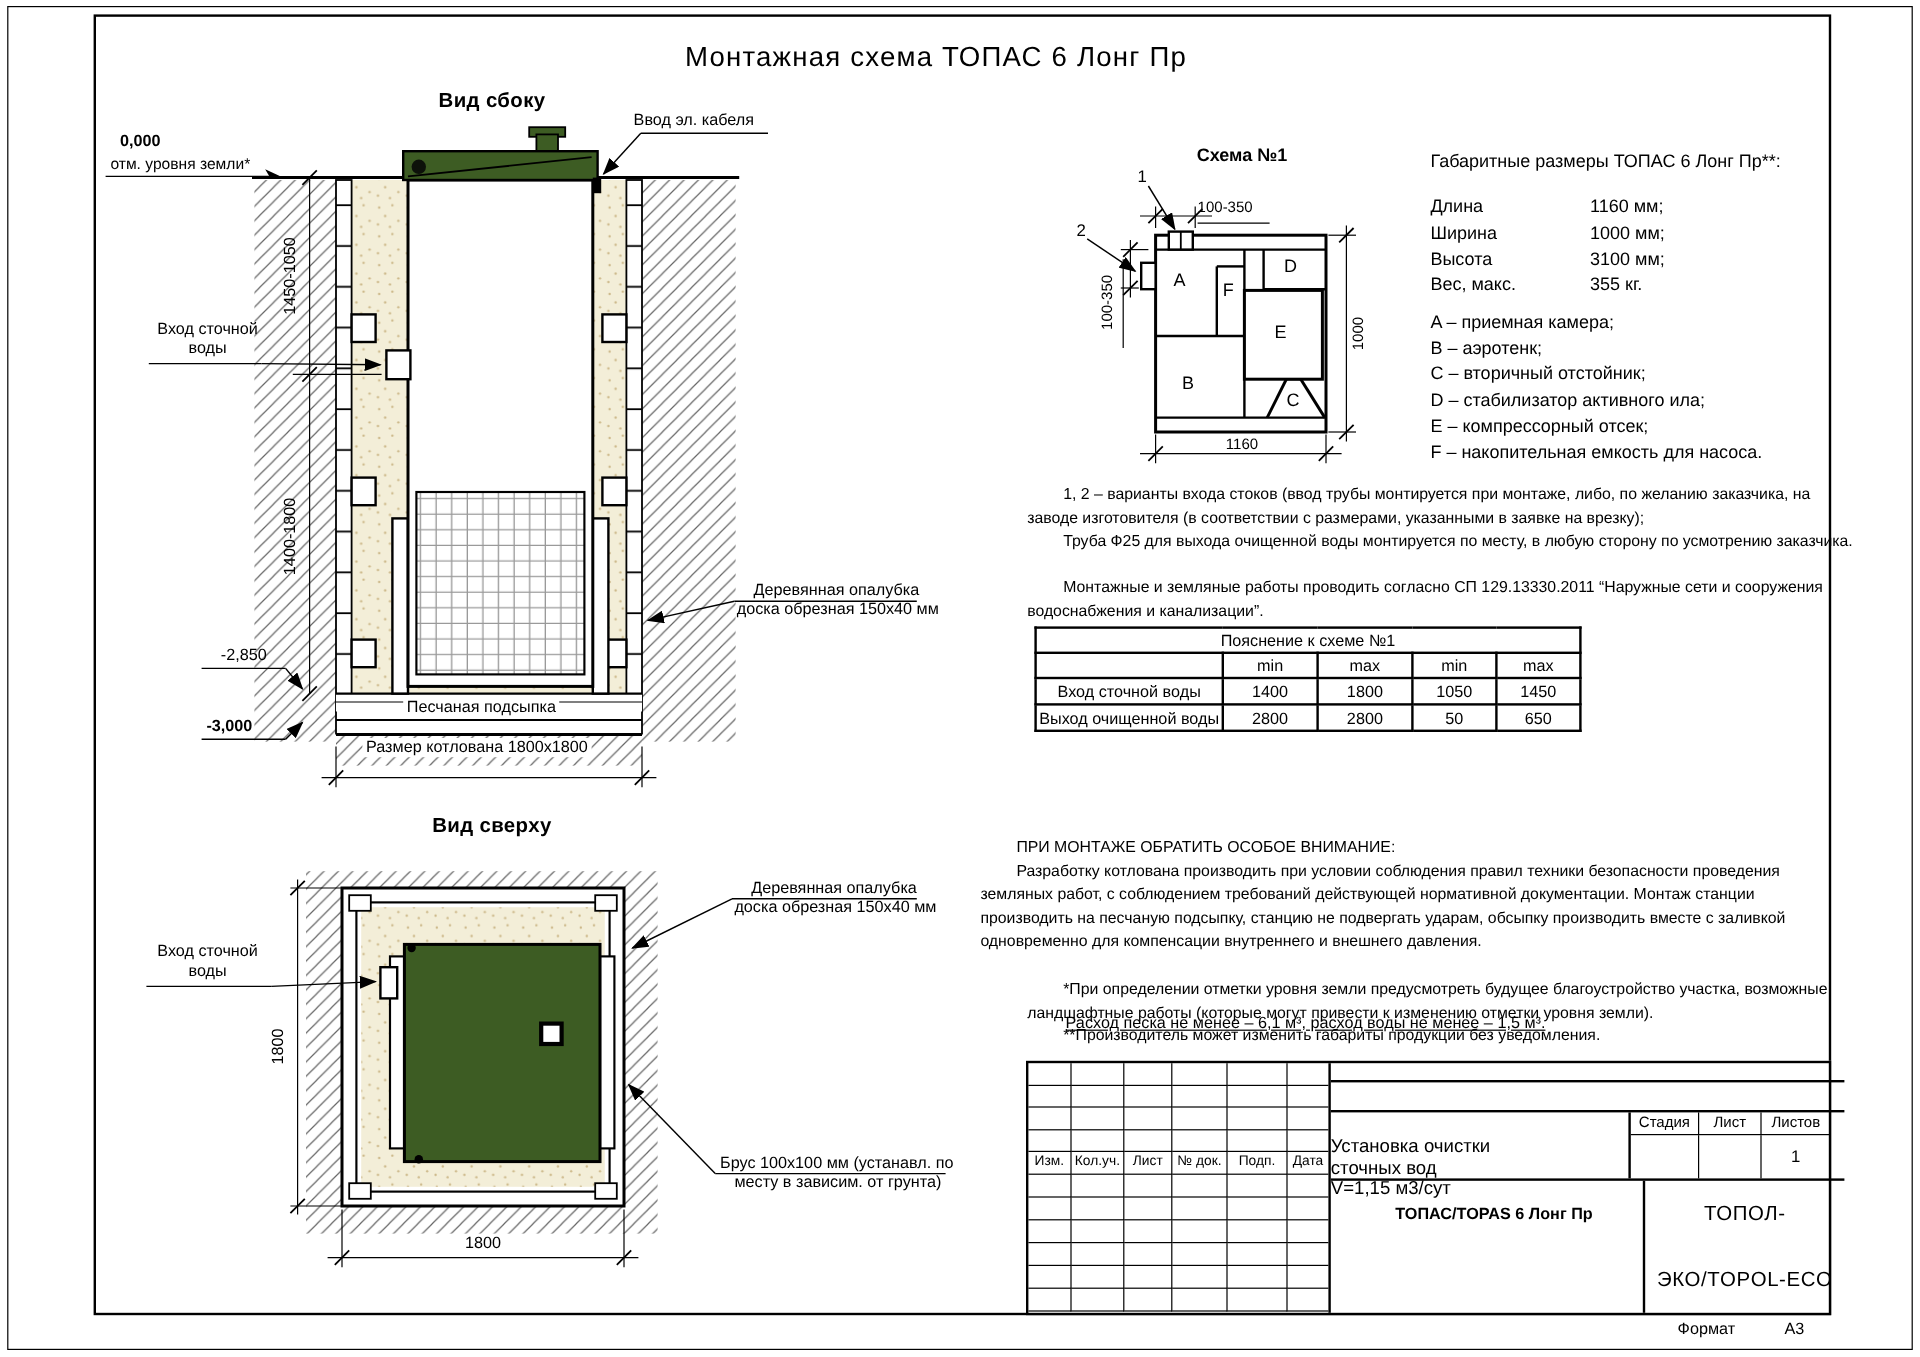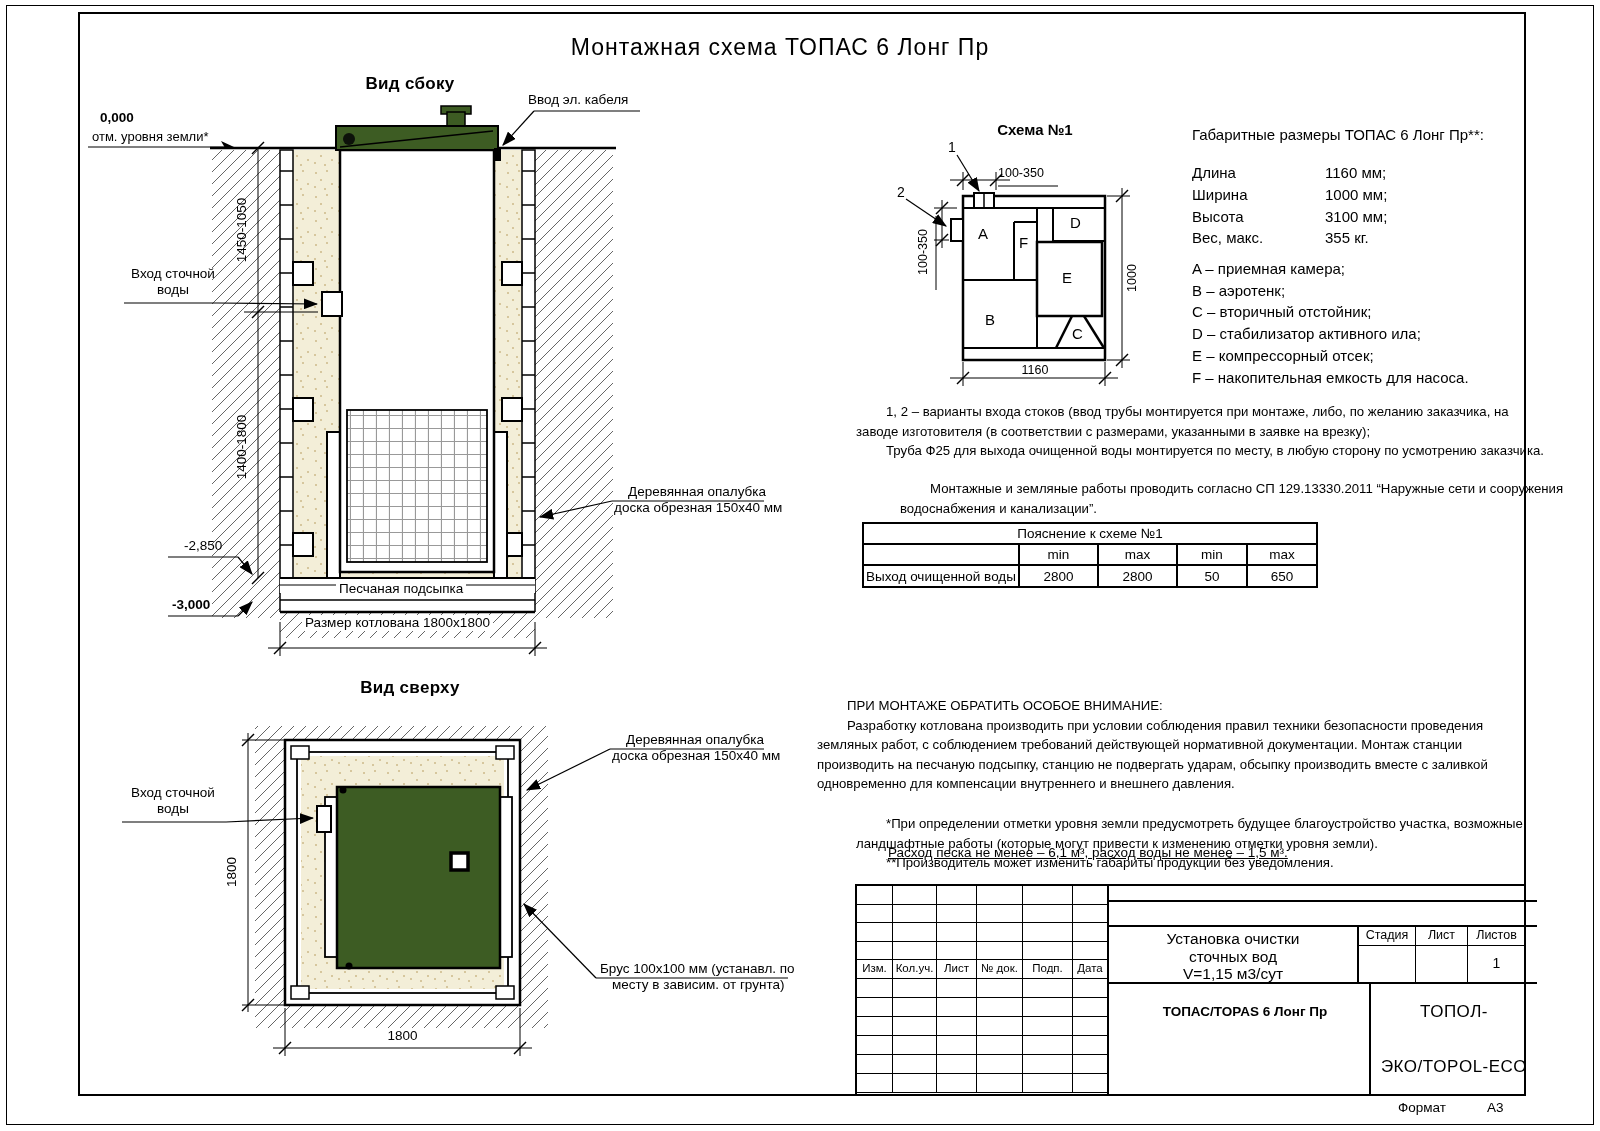--- a/index.html
+++ b/index.html
@@ -32,21 +32,21 @@
     grid-template-columns:36px 44px 40px 46px 50px 34px;
     grid-template-rows:repeat(4,18.5px) 19px repeat(6,19px); }
   .rev-grid > div { border-right:1.8px solid #000; border-bottom:1.8px solid #000; }
   .rev-grid > div:nth-child(6n) { border-right:none; }
   .rt-head { font-size:11.5px; text-align:center; line-height:17px; font-weight:400; }
   .stamp-right { flex:1; display:flex; flex-direction:column; }
   .srow-a { height:36px; border-bottom:2px solid #000; }
   .srow-b { height:57px; border-bottom:2px solid #000; }
   .srow-c { height:57px; border-bottom:2px solid #000; display:flex; }
   .srow-d { flex:1; display:flex;padding-left:12px; }
-  .name-cell { width:250px; border-right:2px solid #000; text-align:center; font-size:15.5px; line-height:17.5px; padding-top:3px; }
+  .name-cell { width:250px; border-right:2px solid #000; font-size:15.5px; line-height:17.5px; padding-top:20px; }
   .stage-grid { width:166px; display:flex; flex-direction:column; }
   .stage-hdr { display:flex; height:19px; border-bottom:1.8px solid #000; }
   .stage-hdr div { font-size:12.5px; text-align:center; line-height:17px; }
   .stage-val { display:flex; flex:1; }
   .sc1 { width:57px; border-right:1.8px solid #000; }
   .sc2 { width:52px; border-right:1.8px solid #000; }
   .sc3 { width:57px; font-size:14px; text-align:center; line-height:34px; }
   .prod-cell { width:250px; border-right:2px solid #000; text-align:center; font-size:13.5px; font-weight:700; line-height:55px; }
   .comp-cell { width:166px; text-align:center; font-size:17px; line-height:55px; letter-spacing:0.5px; }
 </style>
@@ -293,35 +293,42 @@
   <div>C – вторичный отстойник;</div>
   <div>D – стабилизатор активного ила;</div>
   <div>E – компрессорный отсек;</div>
   <div>F – накопительная емкость для насоса.</div>
 </div>
 
 <div class="para" style="left:856px;top:402px;width:694px;">
   <p class="ind">1, 2 – варианты входа  стоков (ввод трубы монтируется при монтаже, либо, по желанию заказчика, на заводе изготовителя (в соответствии с размерами, указанными в заявке на врезку);</p>
   <p class="ind">Труба Ф25 для выхода очищенной воды монтируется по месту, в любую сторону по усмотрению заказчика.</p>
 </div>
-<div class="para" style="left:856px;top:479px;width:694px;margin-left:44px;">
+<div class="para" style="left:856px;top:479px;width:694px;">
   <p class="ind">Монтажные и земляные работы проводить согласно СП 129.13330.2011 “Наружные сети и сооружения водоснабжения и канализации”.</p>
 </div>
 
 <table class="expl">
   <tbody>
       <tr>
     <td colspan="5" style="height:21px;margin-top:48px;">Пояснение к схеме №1</td>
   </tr>
   <tr>
     <td style="height:21px;"></td>
     <td style="width:79px;">min</td>
     <td style="width:79px;">max</td>
     <td style="width:70px;">min</td>
     <td style="width:70px;">max</td>
+  </tr>
+  <tr>
+    <td style="height:22px;">Вход сточной воды</td>
+    <td>1400</td>
+    <td>1800</td>
+    <td>1050</td>
+    <td>1450</td>
   </tr>
   <tr>
     <td style="height:22px;">Выход очищенной воды</td>
     <td>2800</td>
     <td>2800</td>
     <td>50</td>
     <td>650</td>
   </tr>
 </tbody>
   </table>

